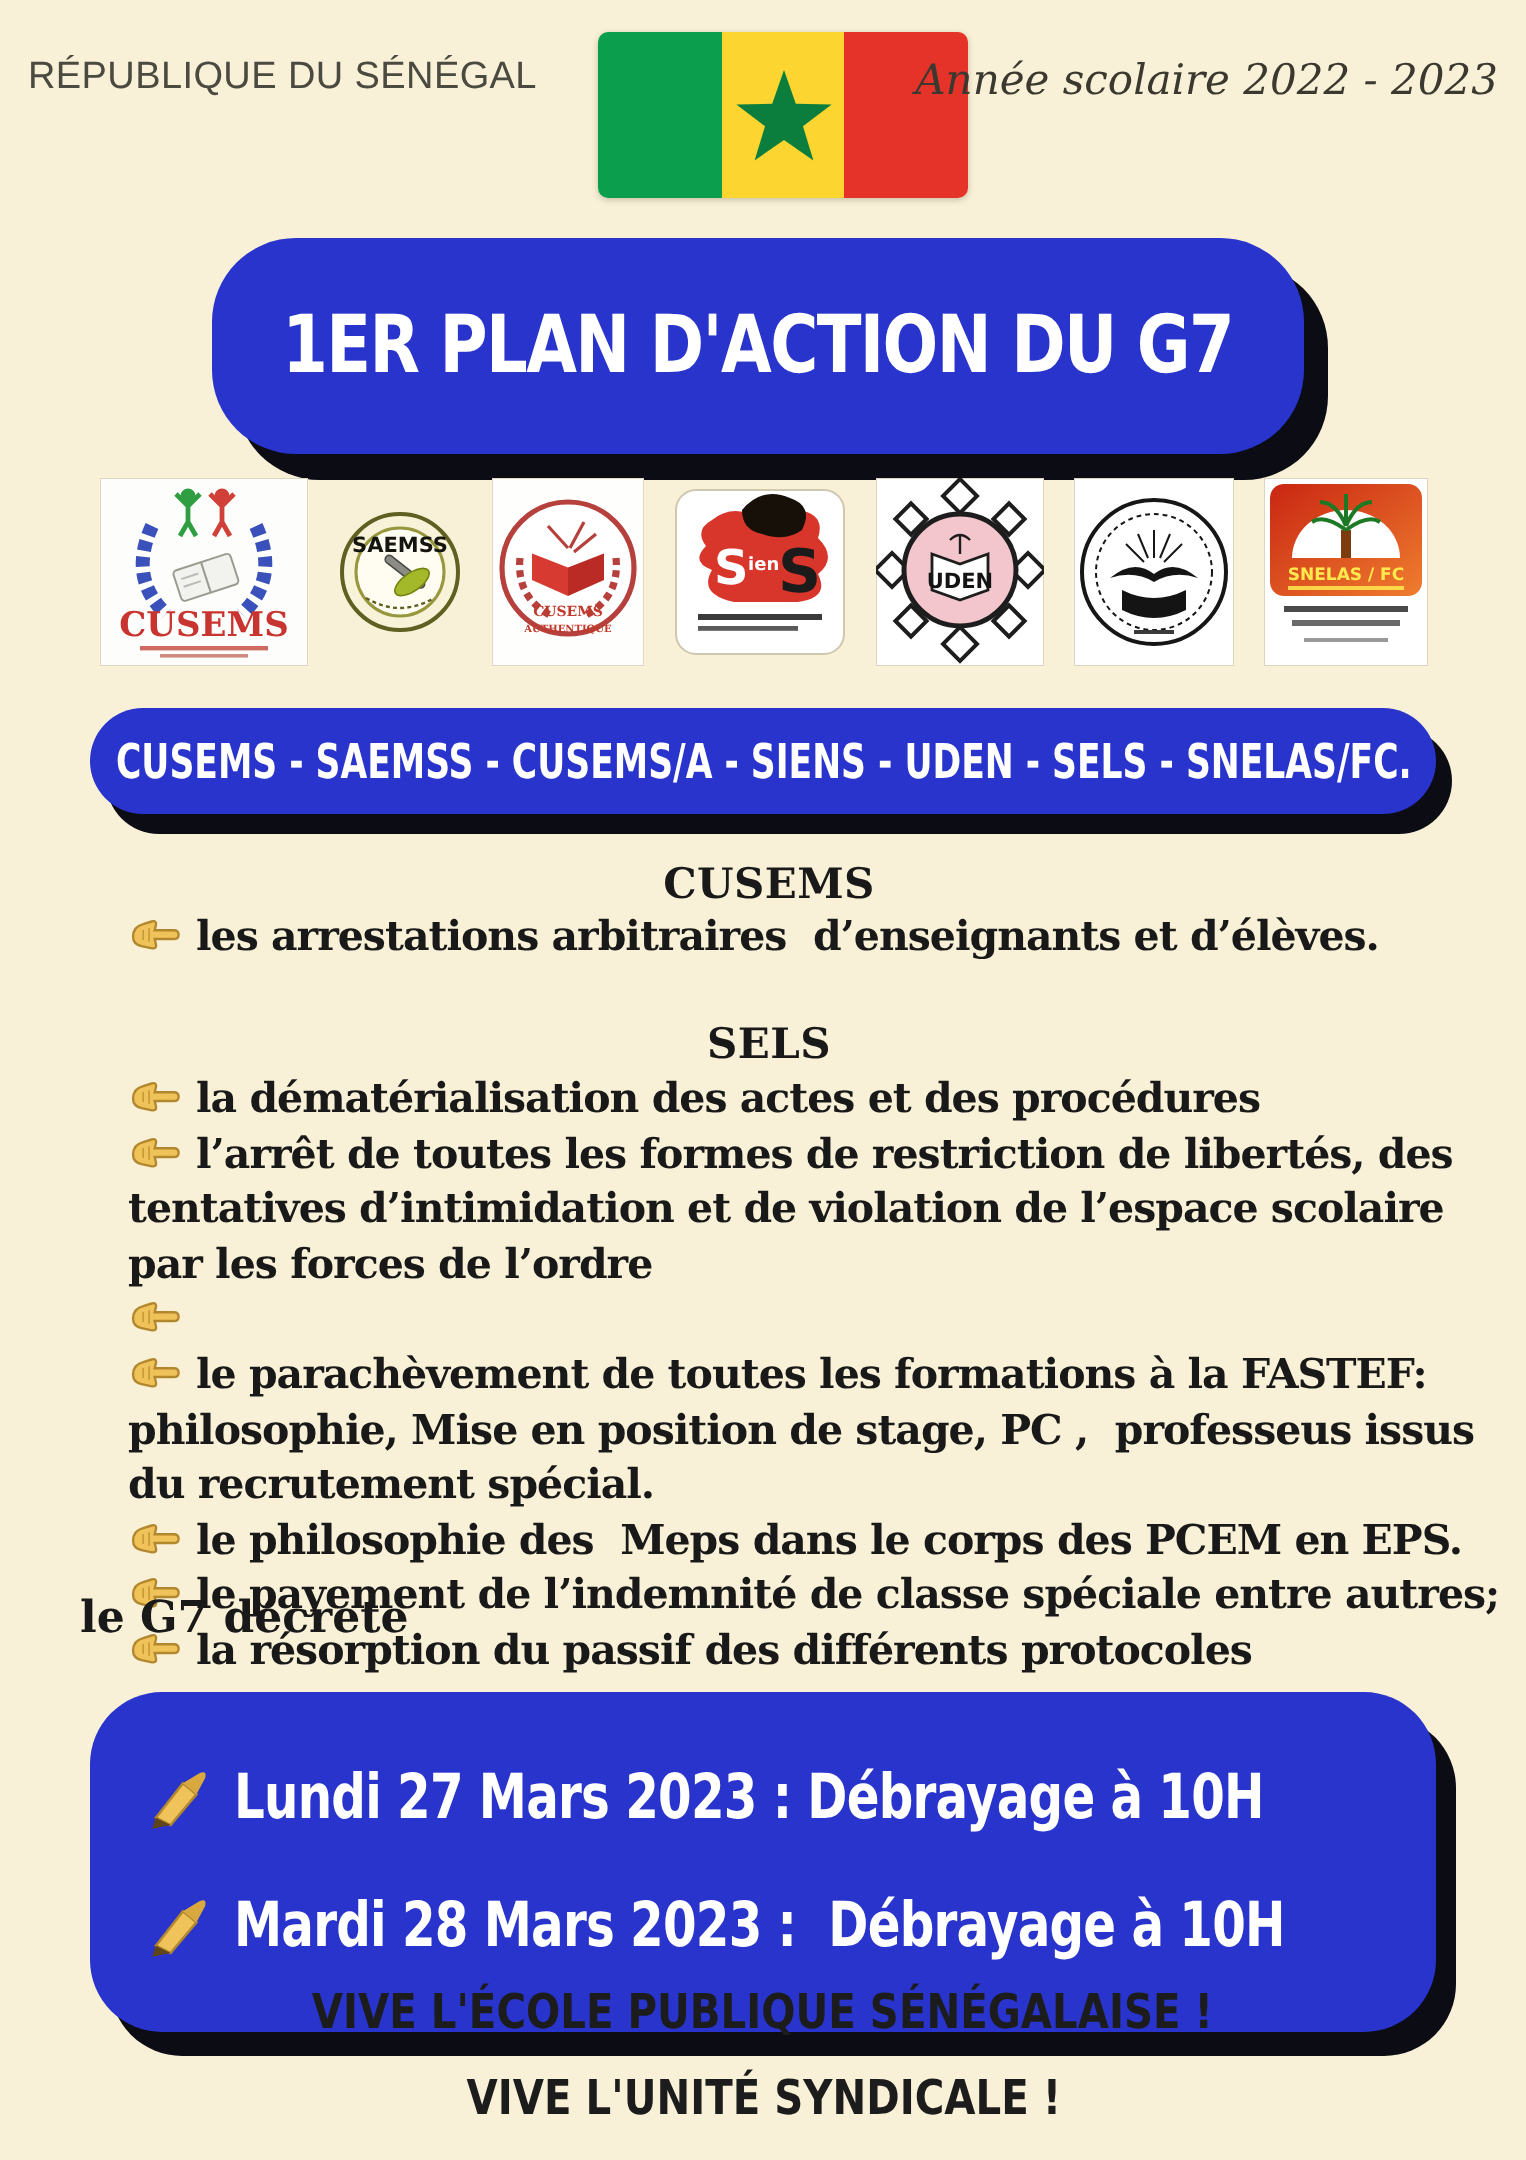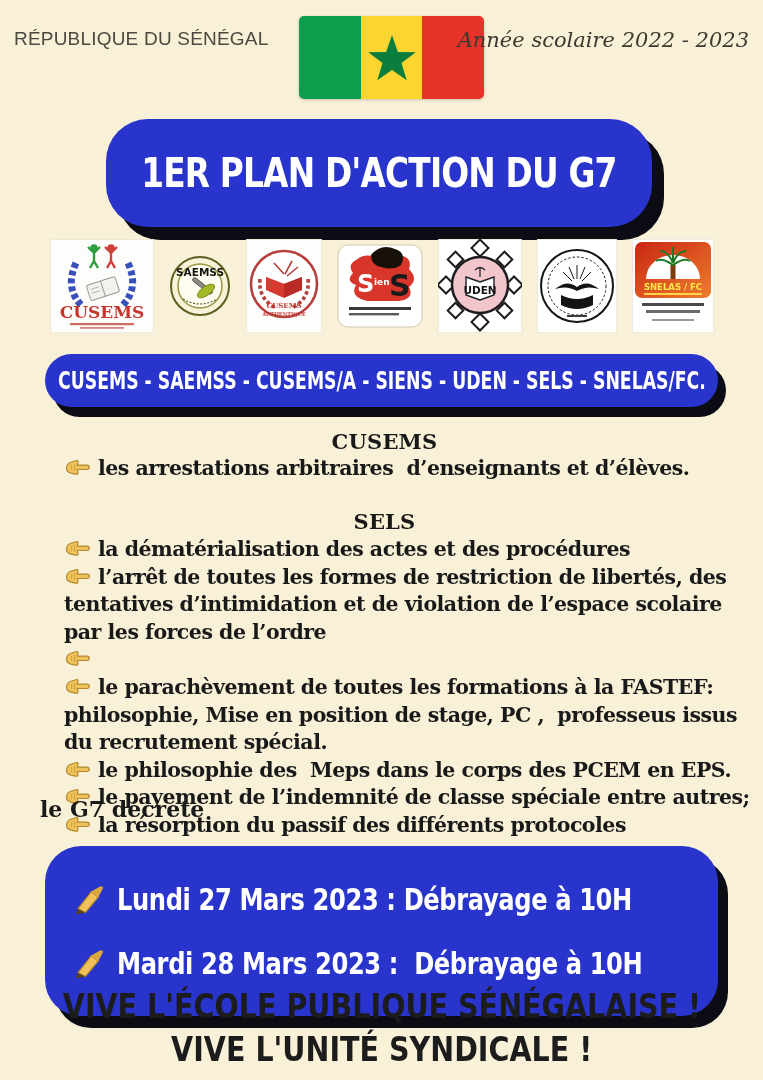--- a/index.html
+++ b/index.html
@@ -88,21 +88,21 @@
   .decree-text {
     display:inline-block; white-space:pre;
     font-family:"DejaVu Sans", sans-serif; font-weight:800; font-size:31px;
     color:#fff; letter-spacing:-.5px;
     transform:scaleX(.78); transform-origin:left center;
   }
   
   .footer {
     position:absolute; left:0; top:985px; width:763px; text-align:center;
     font-family:"DejaVu Sans", sans-serif; font-weight:800; color:#1c1c1c;
-    line-height:43px; font-size:34px;
+    line-height:43px; font-size:24px;
   }
   .footer .fline {
     display:inline-block; white-space:nowrap;
     transform:scaleX(.84); transform-origin:center;
   }
 </style>
 </head>
 <body>
 
 <svg width="0" height="0" style="position:absolute" aria-hidden="true">

